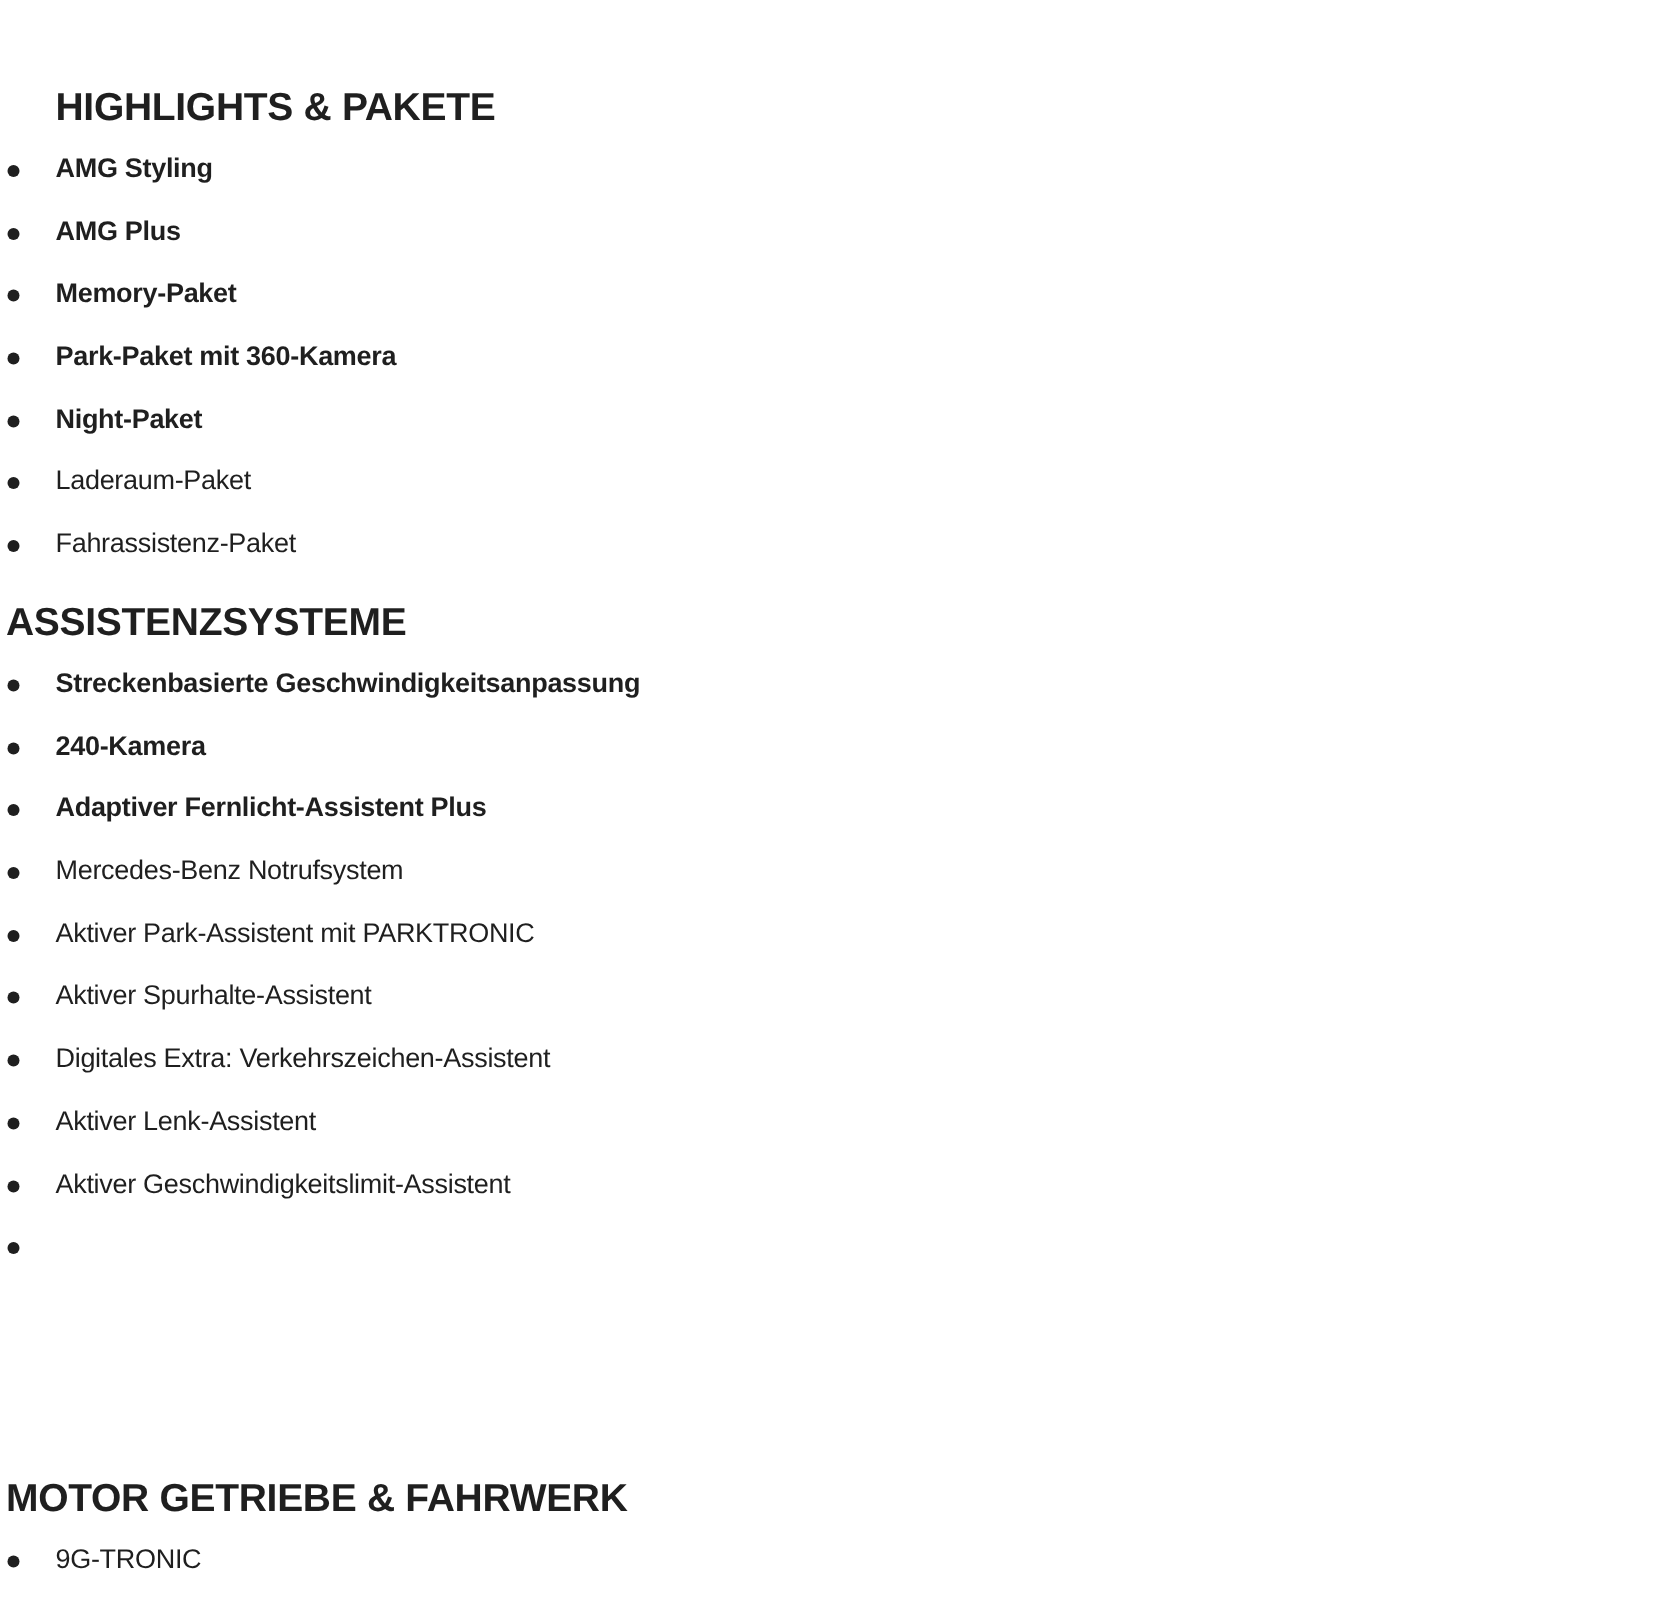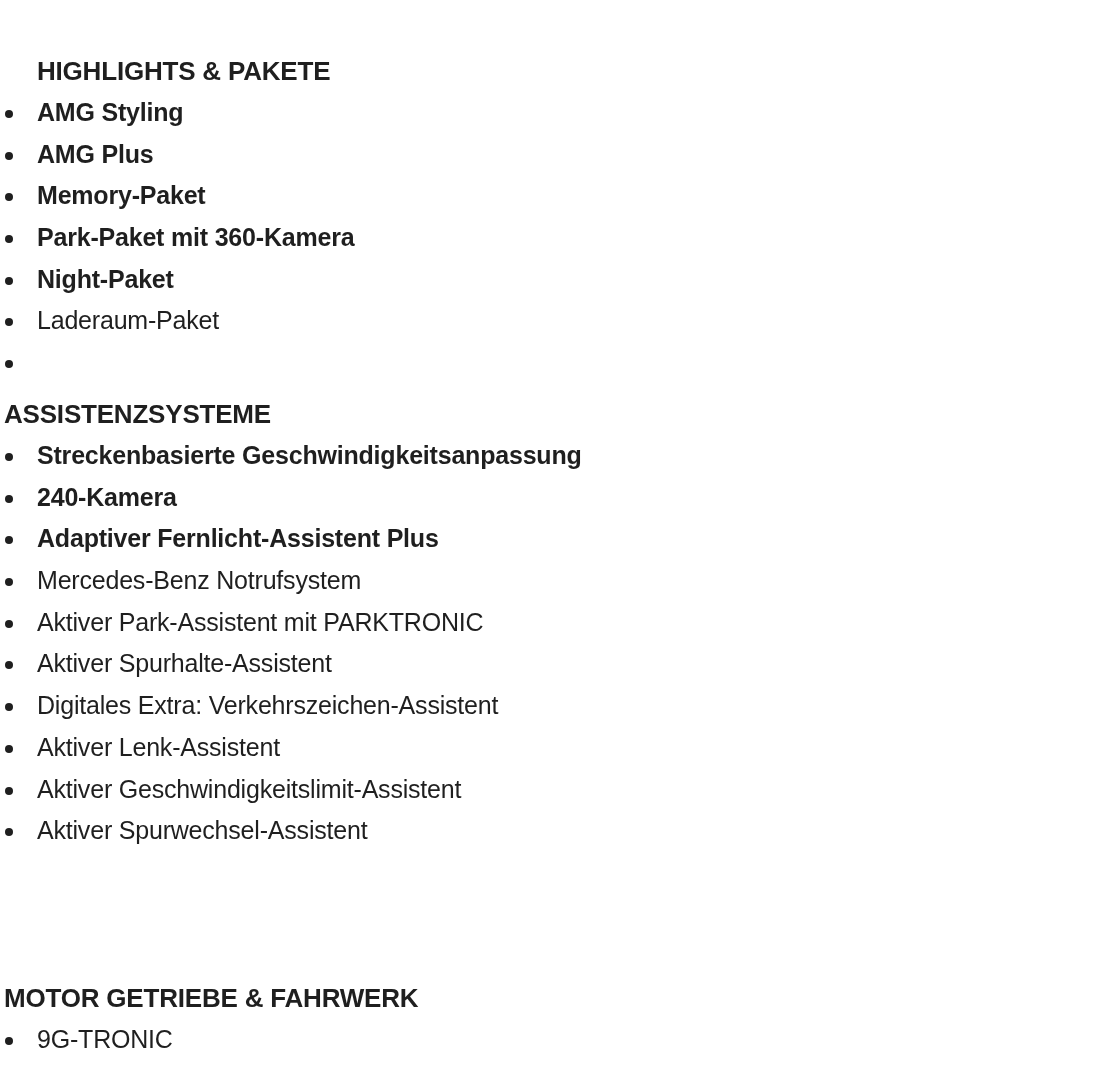--- a/index.html
+++ b/index.html
@@ -9,58 +9,58 @@
     color: #1f1f1f;
   }
   .section { position: absolute; left: 0; }
   .heading {
     font-weight: bold; font-size: 26px; line-height: 42px;
     height: 42px; white-space: nowrap; letter-spacing: -0.2px;
   }
   .heading.indent { padding-left: 37px; }
   ul { list-style: none; margin: 0; padding: 0; }
   li {
-    position: relative; font-size: 25px; line-height: 41.7px; height: 41.7px;
+    position: relative; font-size: 18px; line-height: 41.7px; height: 41.7px;
     padding-left: 37px; white-space: nowrap; letter-spacing: -0.2px;
   }
   li .bullet {
     position: absolute; left: 5px; top: 18px; width: 8px; height: 8px;
     border-radius: 50%; background: #1f1f1f;
   }
   li.bold { font-weight: bold; }
 </style>
 </head>
 <body>
 
 <div class="section" style="top:18px;margin-top:32px;">
   <div class="heading indent">HIGHLIGHTS &amp; PAKETE</div>
   <ul>
     <li class="bold"><span class="bullet"></span><span>AMG Styling</span></li>
     <li class="bold"><span class="bullet"></span><span>AMG Plus</span></li>
     <li class="bold"><span class="bullet"></span><span>Memory-Paket</span></li>
     <li class="bold"><span class="bullet"></span><span>Park-Paket mit 360-Kamera</span></li>
     <li class="bold"><span class="bullet"></span><span>Night-Paket</span></li>
     <li><span class="bullet"></span><span>Laderaum-Paket</span></li>
-    <li><span class="bullet"></span></li>
+    <li><span class="bullet"></span><span>Fahrassistenz-Paket</span></li>
   </ul>
 </div>
 
 <div class="section" style="top:393px;">
   <div class="heading" style="padding-left:4px;">ASSISTENZSYSTEME</div>
   <ul>
     <li class="bold"><span class="bullet"></span><span>Streckenbasierte Geschwindigkeitsanpassung</span></li>
     <li class="bold"><span class="bullet"></span><span>240-Kamera</span></li>
     <li class="bold"><span class="bullet"></span><span>Adaptiver Fernlicht-Assistent Plus</span></li>
     <li><span class="bullet"></span><span>Mercedes-Benz Notrufsystem</span></li>
     <li><span class="bullet"></span><span>Aktiver Park-Assistent mit PARKTRONIC</span></li>
     <li><span class="bullet"></span><span>Aktiver Spurhalte-Assistent</span></li>
     <li><span class="bullet"></span><span>Digitales Extra: Verkehrszeichen-Assistent</span></li>
     <li><span class="bullet"></span><span>Aktiver Lenk-Assistent</span></li>
     <li><span class="bullet"></span><span>Aktiver Geschwindigkeitslimit-Assistent</span></li>
-    <li><span class="bullet"></span><span>Aktiver Spurwechsel-Assistent</span></li>
+    <li><span class="bullet"></span></li>
   </ul>
 </div>
 
 <div class="section" style="top:977px;">
   <div class="heading" style="padding-left:4px;">MOTOR GETRIEBE &amp; FAHRWERK</div>
   <ul>
     <li><span class="bullet"></span><span>9G-TRONIC</span></li>
   </ul>
 </div>
 

